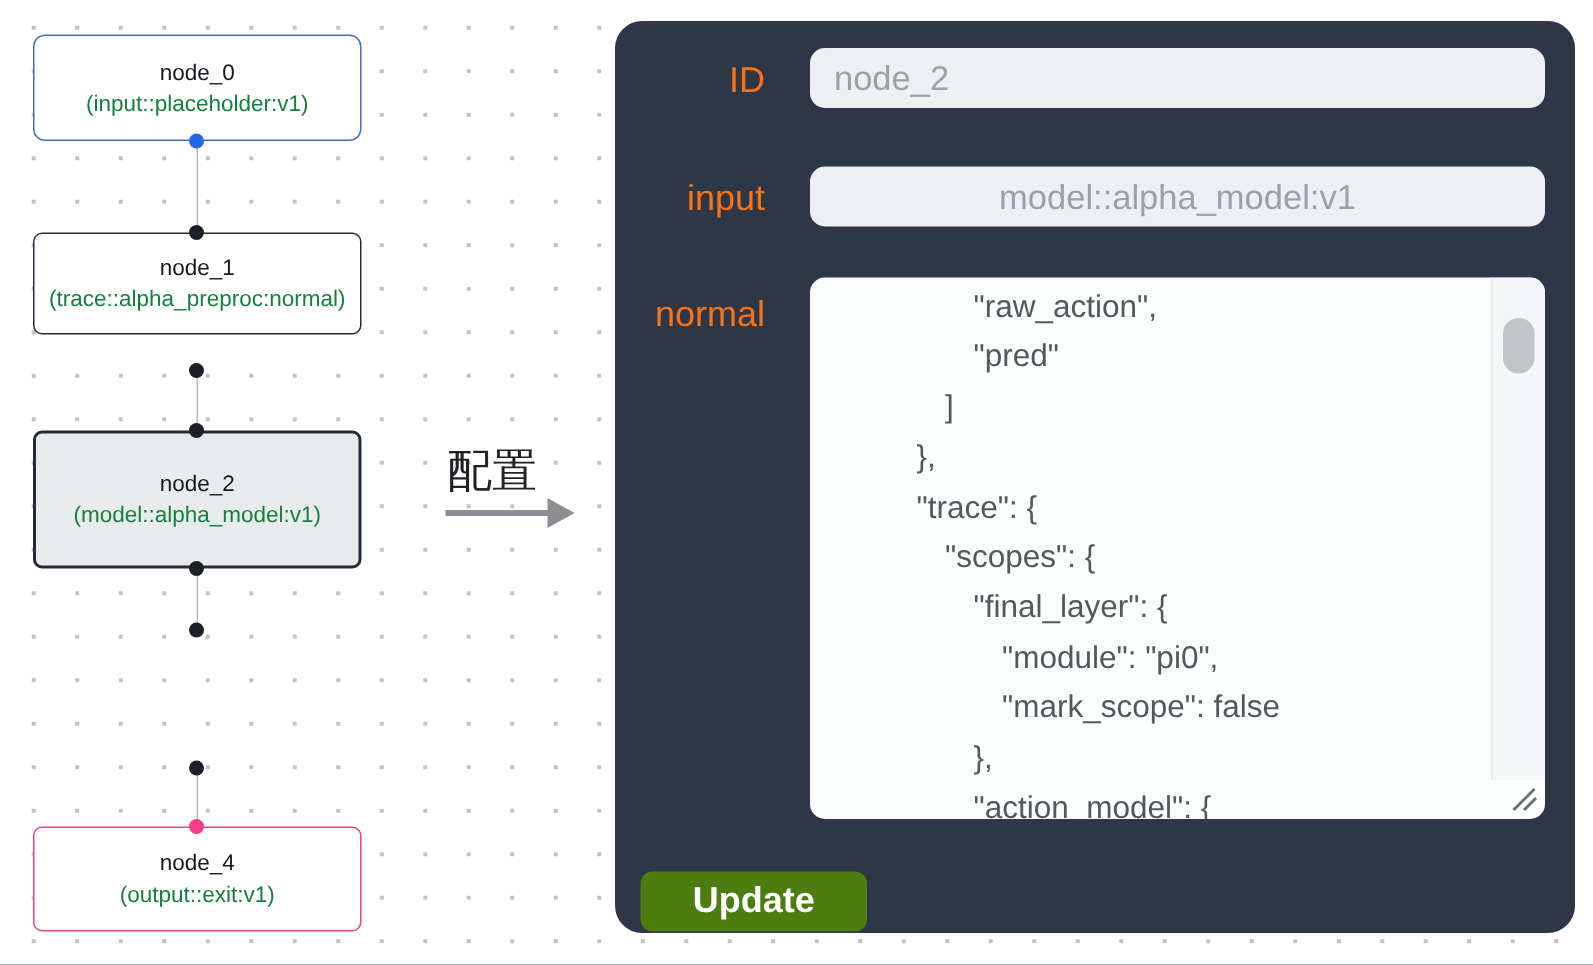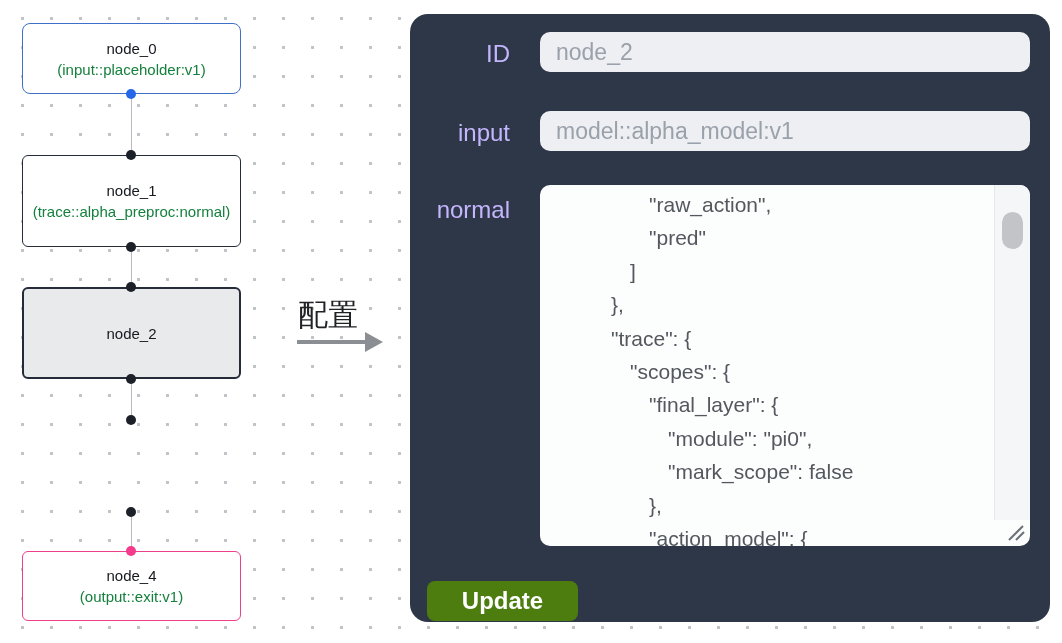--- a/index.html
+++ b/index.html
@@ -17,21 +17,21 @@
   
   .node {
     position: absolute; left: 22px; width: 219px;
     background: #ffffff; border: 1.5px solid #252b38; border-radius: 6px;
     display: flex; flex-direction: column; align-items: center; justify-content: center;
     text-align: center; padding: 2px 9px; z-index: 2;
   }
   .node-name  { font-size: 15px; line-height: 21px; color: #15181e; }
   .node-type  { font-size: 15px; line-height: 21px; color: #15803d; word-break: break-all; }
   .n0 { top: 23px;  height: 71px; border-color: #3f6fc9; border-radius: 8px; }
-  .n1 { top: 155px; height: 92px; align-items: center; }
+  .n1 { top: 155px; height: 68px; align-items: center; }
   .n2 { top: 287px; height: 92px; background: #e9eaec; border-width: 2px; }
   .n3 { top: 420px; height: 92px; }
   .n4 { top: 551px; height: 70px; border-color: #ed3f8a; }
 
   .edge { position: absolute; left: 130.5px; width: 1.5px; background: #b9babd; z-index: 1; }
   .e1 { top: 94px;  height: 61px; }
   .e2 { top: 247px; height: 40px; }
   .e3 { top: 379px; height: 41px; }
   .e4 { top: 512px; height: 39px; }
 
@@ -53,34 +53,34 @@
                  border-left: 18px solid #8b8f94; border-top: 10px solid transparent;
                  border-bottom: 10px solid transparent; }
 
   
   .panel {
     position: absolute; left: 410px; top: 14px; width: 640px; height: 608px;
     background: #2d3748; border-radius: 18px; z-index: 4;
   }
   .f-label {
     position: absolute; left: 0; width: 100px; text-align: right;
-    font-size: 24px; color: #c4b5fd;
+    font-size: 24px; color: #f97316;
   }
   .l-id     { top: 26px; }
   .l-type   { top: 105px; }
   .l-config { top: 182px; }
 
   .f-input {
     position: absolute; left: 130px; width: 490px; height: 40px;
     background: #edeff3; border: none; border-radius: 10px;
     font-family: "Liberation Sans", sans-serif;
     font-size: 23px; color: #9aa1ab; padding: 0 16px; outline: none;
   }
   .i-id   { top: 18px; }
-  .i-type { top: 97px; }
+  .i-type { top: 97px; text-align: center; }
 
   .config-editor {
     position: absolute; left: 130px; top: 171px; width: 490px; height: 361px;
     background: #fcfdfd; border-radius: 10px; overflow: hidden;
   }
   .cfg-line {
     font-size: 21px; line-height: 33.4px; color: #53575e; white-space: pre;
   }
   .cfg-lines { position: absolute; left: 0; top: 3px; right: 37px; }
   .il0 { padding-left: 71px; }
@@ -118,20 +118,21 @@
   <div class="node n0">
     <div class="node-name">node_0</div>
     <div class="node-type">(input::placeholder:v1)</div>
   </div>
   <div class="node n1">
     <div class="node-name">node_1</div>
     <div class="node-type">(trace::alpha_preproc:normal)</div>
   </div>
   <div class="node n2">
     <div class="node-name">node_2</div>
+    <div class="node-type">(model::alpha_model:v1)</div>
   </div>
   <div class="node n4">
     <div class="node-name">node_4</div>
     <div class="node-type">(output::exit:v1)</div>
   </div>
 
   <div class="port p0"></div>
   <div class="port p1"></div>
   <div class="port p2"></div>
   <div class="port p3"></div>

